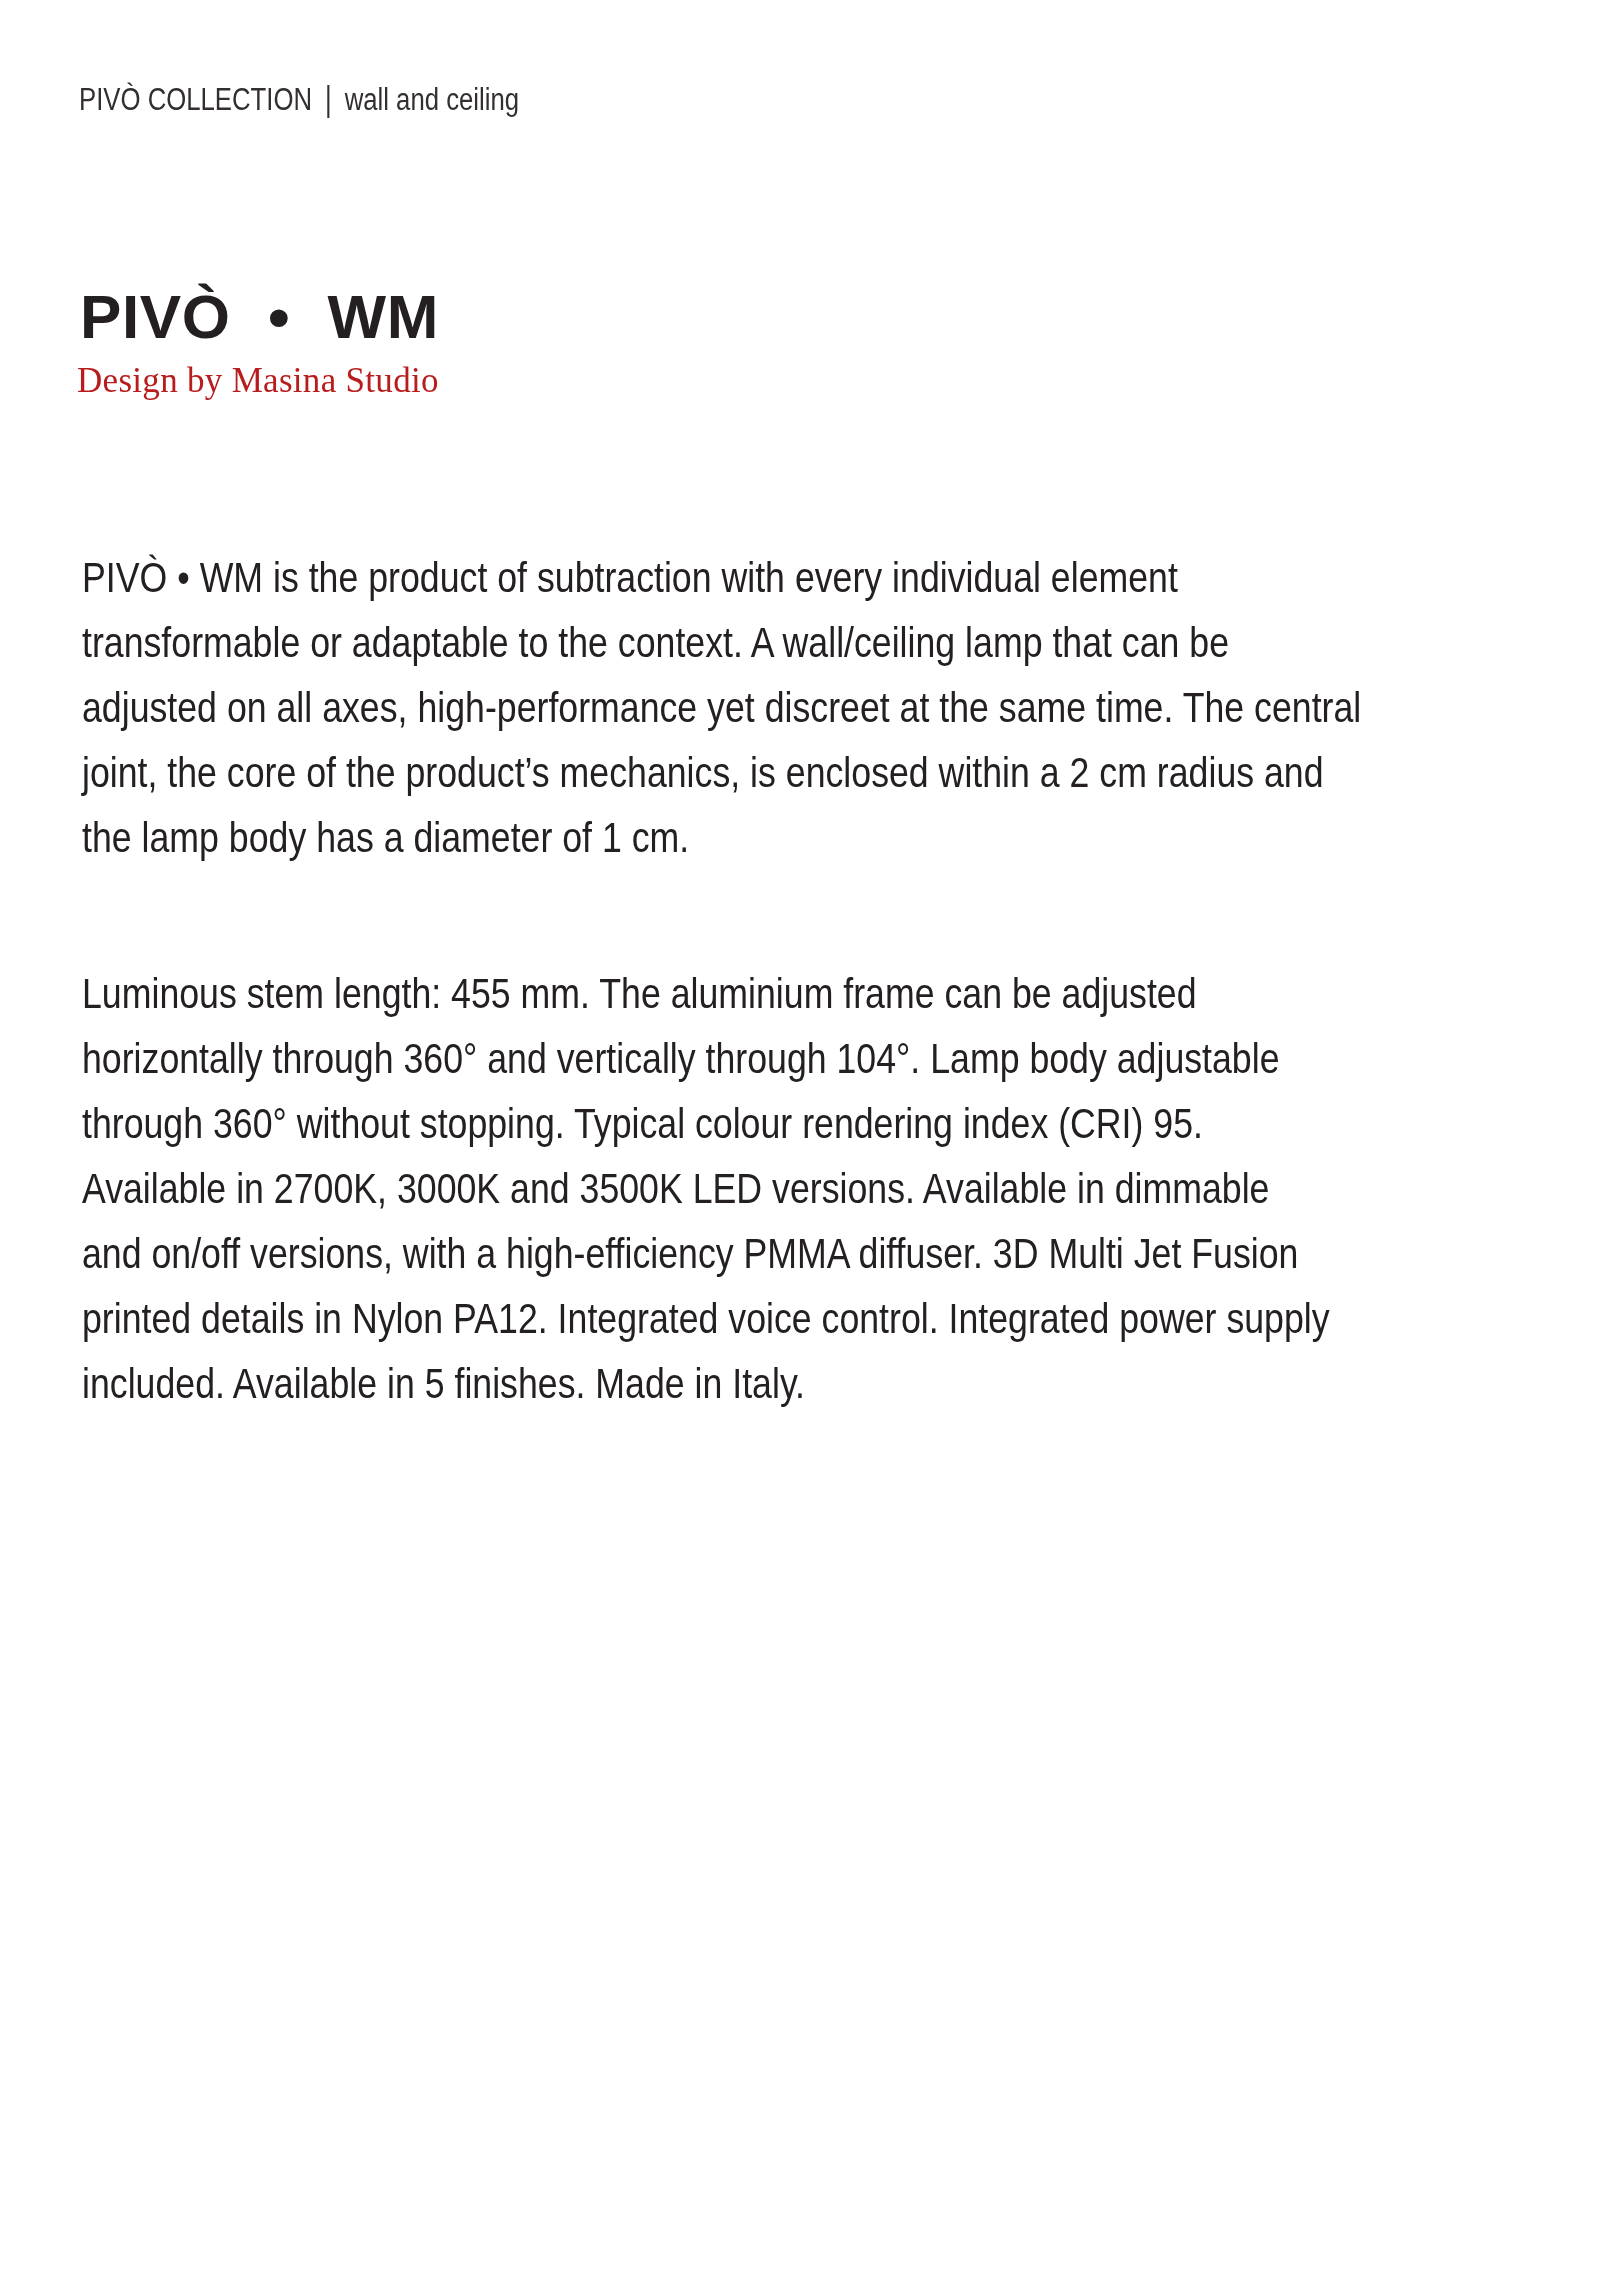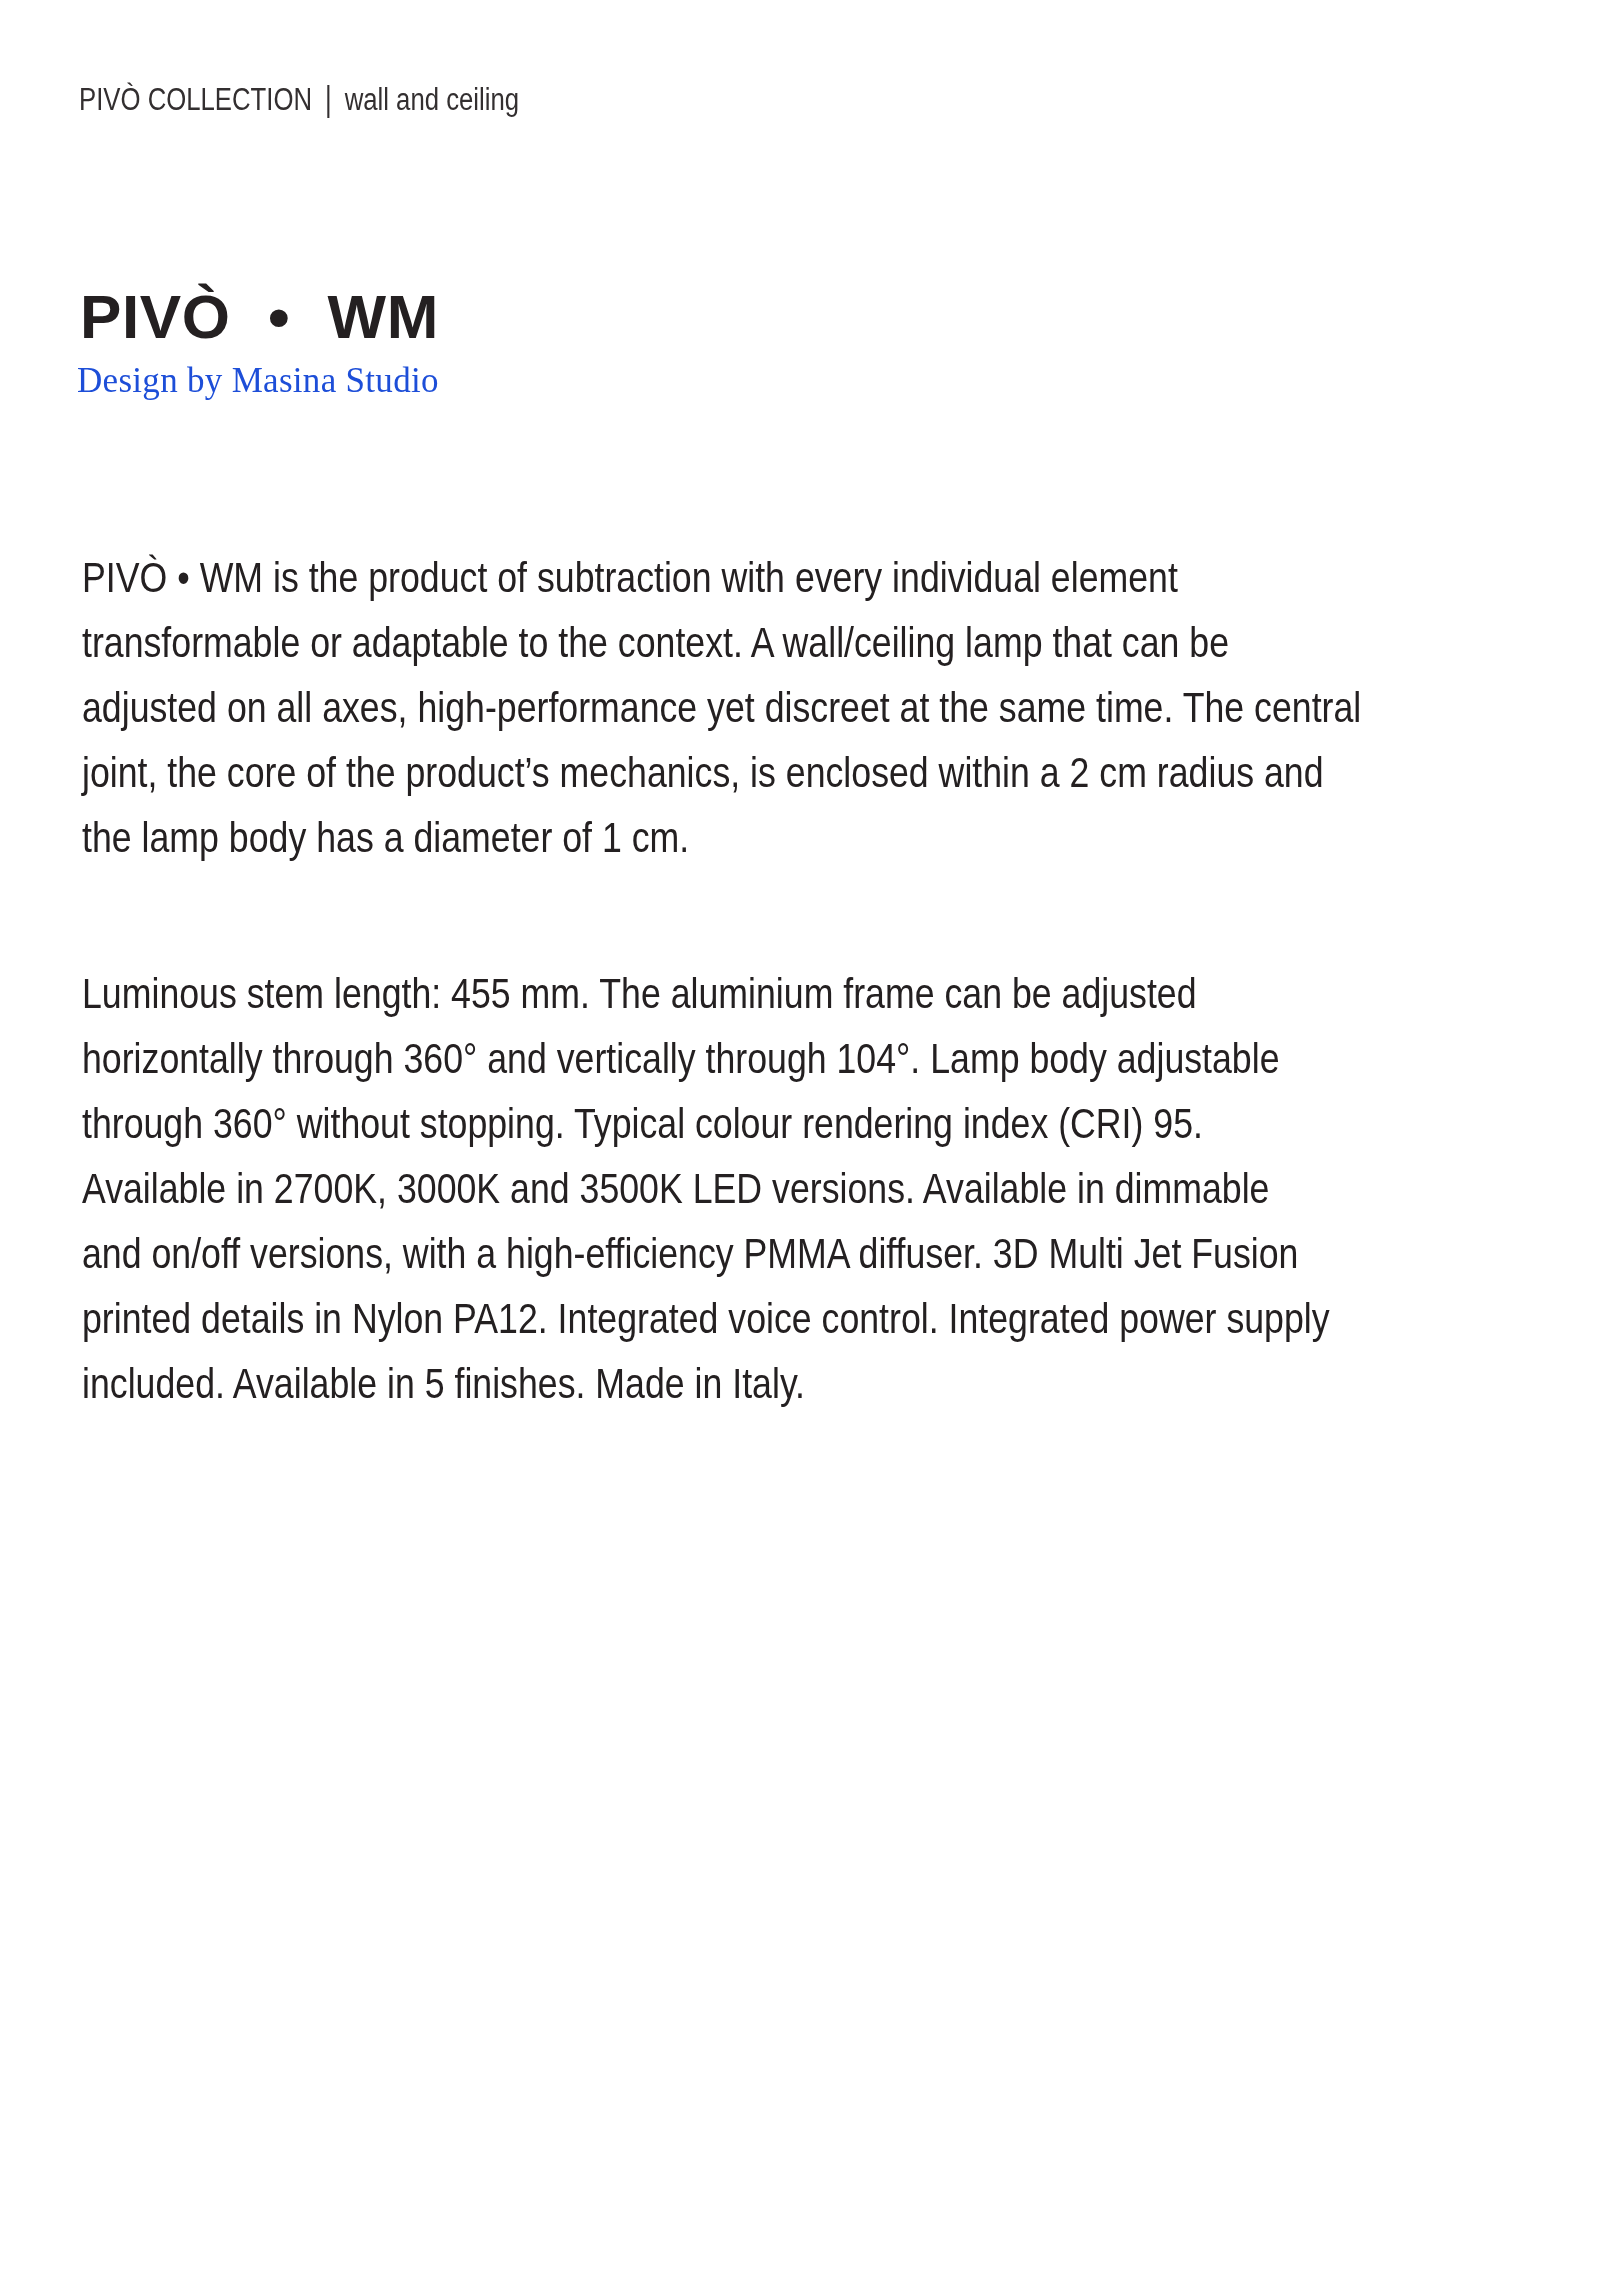--- a/index.html
+++ b/index.html
@@ -47,21 +47,21 @@
   .designer {
     position: absolute;
     left: 77px;
     top: 363px;
     margin: 0;
     font-family: "Liberation Serif", serif;
     font-size: 35px;
     line-height: 1;
     font-weight: 400;
     letter-spacing: 0.3px;
-    color: #1d4ed8;
+    color: #b91c1c;
     white-space: nowrap;
   }
   .description {
     position: absolute;
     left: 82px;
     top: 545px;
     width: 1690px;
     transform: scaleX(0.85);
     transform-origin: left top;
   }

